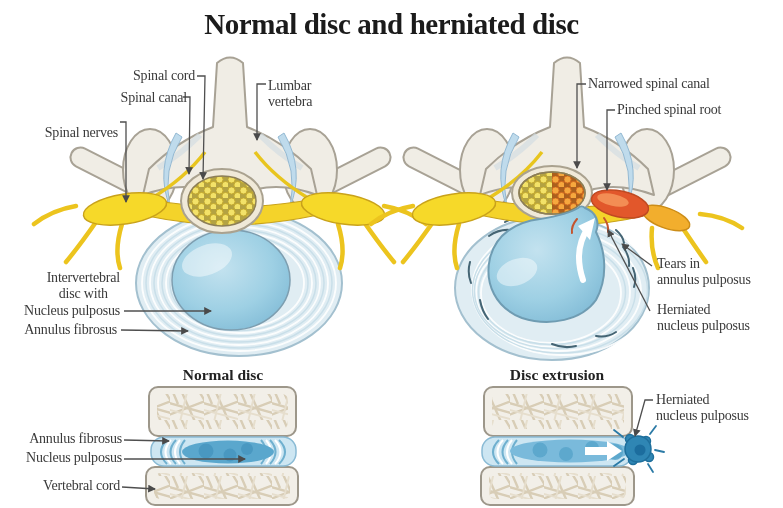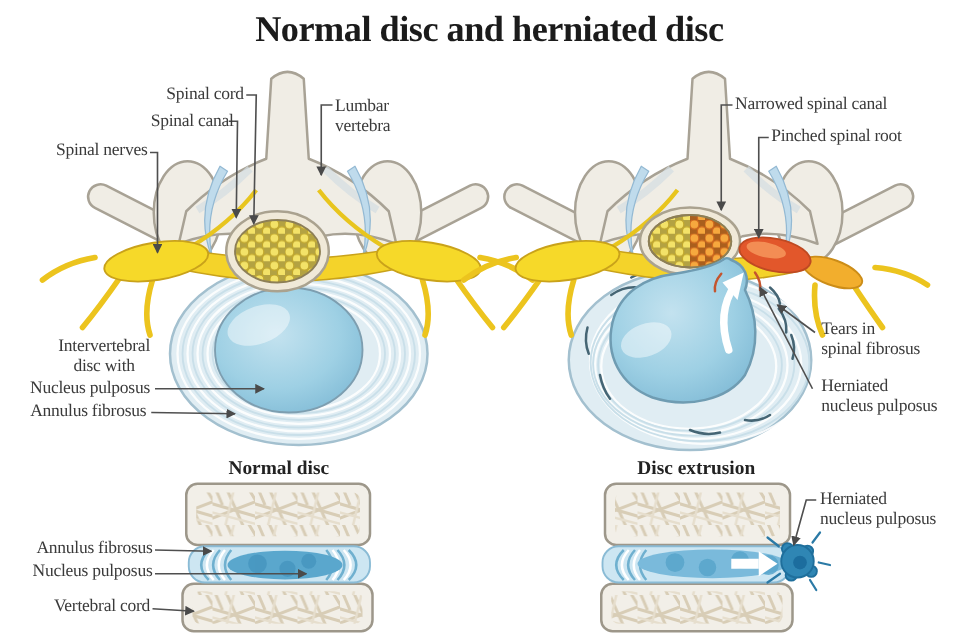--- a/index.html
+++ b/index.html
@@ -228,27 +228,27 @@
   <path class="ld" d="M 124,459 L 245,459"></path>
   <path class="ld" d="M 122,487 L 155,489"></path>
   <path class="ld" d="M 653,400 L 645,400 L 635,436"></path>
 </g>
 </svg>
 
 <div id="title">Normal disc and herniated disc</div>
 
 <div class="lbl r" style="right:588px;top:68px;">Spinal cord</div>
 <div class="lbl r" style="right:596px;top:90px;">Spinal canal</div>
-<div class="lbl r" style="right:665px;top:113px;margin-left:40px;">Spinal nerves</div>
+<div class="lbl r" style="right:665px;top:125px;margin-left:40px;">Spinal nerves</div>
 <div class="lbl ml" style="left:268px;top:78px;">Lumbar
 vertebra</div>
 <div class="lbl" style="left:588px;top:76px;">Narrowed spinal canal</div>
 <div class="lbl" style="left:617px;top:102px;">Pinched spinal root</div>
 <div class="lbl ml" style="left:657px;top:256px;">Tears in
-spinal fibrosus</div>
+annulus pulposus</div>
 <div class="lbl ml" style="left:657px;top:302px;">Herniated
 nucleus pulposus</div>
 <div class="lbl r ml" style="right:663px;top:270px;">Intervertebral
 disc with</div>
 <div class="lbl r" style="right:663px;top:303px;">Nucleus pulposus</div>
 <div class="lbl r" style="right:666px;top:322px;">Annulus fibrosus</div>
 <div class="cap" style="left:492px;top:366px;">Disc extrusion</div>
 <div class="cap" style="left:158px;top:366px;">Normal disc</div>
 <div class="lbl r" style="right:661px;top:431px;">Annulus fibrosus</div>
 <div class="lbl r" style="right:661px;top:450px;">Nucleus pulposus</div>

